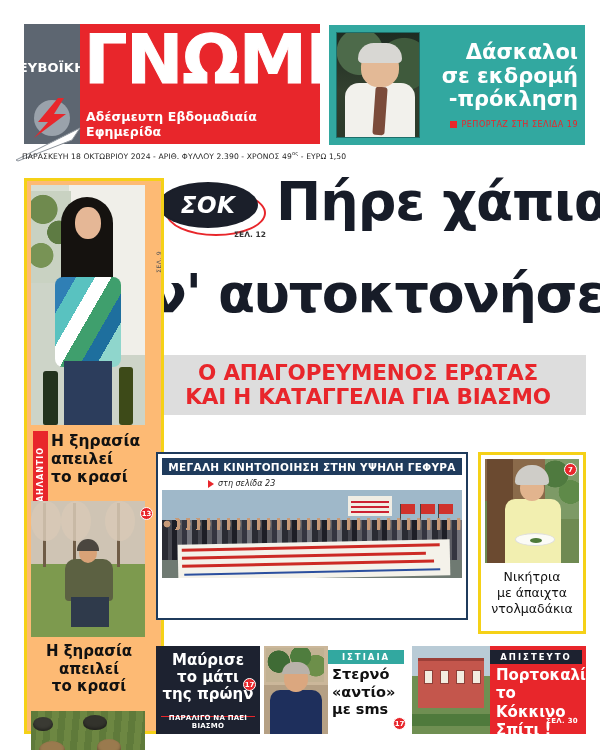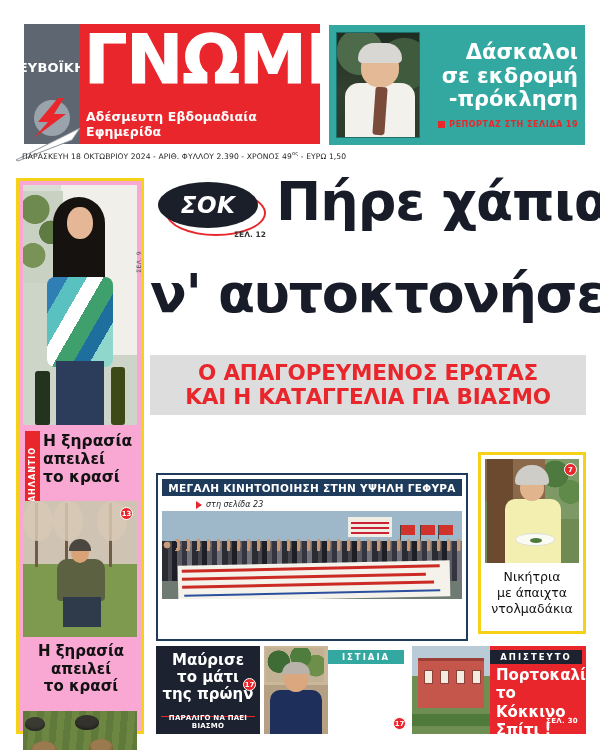--- a/index.html
+++ b/index.html
@@ -63,25 +63,25 @@
   .tp-tie { position:absolute; left:37px; top:54px; width:12px; height:48px;
       background:#7b4b3a; border-radius:3px; transform: rotate(4deg); }
   .topbox-text { flex: 1; padding-left: 8px; display: flex; flex-direction: column;
       justify-content: center; align-items: flex-end; }
   .topbox-line {
     color: #ffffff; font-weight: bold; font-size: 21px; line-height: 1.14;
     text-align: right; white-space: nowrap;
   }
   .topbox-ref { display: flex; align-items: center; gap: 4px; margin-top: 8px; }
   .topbox-ref .sq { width: 7px; height: 7px; background: #e8262b; display: inline-block; }
-  .topbox-ref span.t { color: #e8262b; font-weight: bold; font-size: 8px; letter-spacing: .5px; }
-
-  
-  .leftcol { position: absolute; left: 16px; top: 178px; width: 128px; height: 556px;
-    border: 3px solid #f5d117; background: #f9a8d4; }
+  .topbox-ref span.t { color: #e8262b; font-weight: normal; font-size: 8px; letter-spacing: .5px; }
+
+  
+  .leftcol { position: absolute; left: 24px; top: 178px; width: 140px; height: 556px;
+    border: 3px solid #f5d117; background: #fdba74; }
   .lc-photo1 { position: absolute; left: 4px; top: 4px; width: 114px; height: 240px; overflow: hidden; }
   .woman-bg { position:absolute; inset:0; background:
      linear-gradient(#d9dfd4 0 38%, #cdd4c8 38% 100%); }
   .woman-wall { position:absolute; left:38px; top:0; width:76px; height:170px; background:#f0efe9; }
   .woman-plant { position:absolute; left:0; top:6px; width:40px; height:92px; background:
      radial-gradient(circle at 30% 20%, #6f8a4e 0 18%, transparent 19%),
      radial-gradient(circle at 70% 45%, #5e7b43 0 20%, transparent 21%),
      radial-gradient(circle at 25% 70%, #789355 0 17%, transparent 18%),
      #c9d2c2; }
   .woman-hair { position:absolute; left:30px; top:12px; width:52px; height:120px;
@@ -145,25 +145,25 @@
      font-size: 54px; font-weight: bold; color: #171c28; line-height: .96;
      letter-spacing: -1.4px; text-align: center; white-space: nowrap; }
   .subband { position: absolute; left: 150px; top: 355px; width: 436px; height: 60px;
      background: #dddddd; display: flex; flex-direction: column; align-items: center;
      justify-content: center; }
   .subband div { color: #e8262b; font-weight: bold; font-size: 21.5px; line-height: 1.12;
      white-space: nowrap; letter-spacing: -.2px; }
 
   
   .center { position: absolute; left: 156px; top: 452px; width: 312px; height: 168px;
-     border: 2px solid #1f3b5c; background: #fff; margin-top: 21px; }
+     border: 2px solid #1f3b5c; background: #fff; }
   .ctr-banner { position: absolute; left: 4px; top: 4px; width: 300px; height: 17px;
      background: #1f3b5c; color: #fff; font-weight: bold; font-size: 10.5px;
      display: flex; align-items: center; justify-content: center; letter-spacing: .3px; }
-  .ctr-ref { position: absolute; left: 38px; top: 25px; display: flex; align-items: center; gap: 4px; }
+  .ctr-ref { position: absolute; left: 50px; top: 25px; display: flex; align-items: center; gap: 4px; }
   .ctr-ref .tri { width: 0; height: 0; border-left: 6px solid #e8262b;
      border-top: 4px solid transparent; border-bottom: 4px solid transparent; }
   .ctr-ref span { font-size: 8px; font-style: italic; color: #222; }
   .ctr-photo { position: absolute; left: 4px; top: 36px; width: 300px; height: 88px; overflow: hidden; }
   .cp-sky { position:absolute; inset:0; background: linear-gradient(#9fb8c9 0 44%, #b9c6cf 44% 58%, #6f7a72 58% 100%); }
   .cp-hill { position:absolute; left:0; top:38px; width:300px; height:12px; background:#6d7f84; opacity:.7; }
   .cp-crowd { position:absolute; left:0; top:30px; width:300px; height:40px; background:
      repeating-linear-gradient(90deg,
        #2a2b33 0 6px, #46474f 6px 10px, #1d1e26 10px 15px, #5b5c63 15px 20px,
        #343540 20px 25px, #73747c 25px 30px); }
@@ -441,20 +441,25 @@
   <div class="bx-ist">
     <div class="ist-photo">
       <div class="ist-bg"></div>
         <div class="ist-plant"></div>
       <div class="ist-shirt"></div>
         <div class="ist-face"></div>
         <div class="ist-hair"></div>
     </div>
     <div class="ist-txt">
       <div class="ist-kicker">ΙΣΤΙΑΙΑ</div>
+      <div class="ist-head">
+        <div>Στερνό</div>
+        <div>«αντίο»</div>
+        <div>με sms</div>
+      </div>
       <div class="ist-badge">
         <div class="pbadge">17</div>
       </div>
     </div>
   </div>
 
   <div class="bx-red">
     <div class="red-photo">
       <div class="rp-bg"></div>
         <div class="rp-house"></div>

